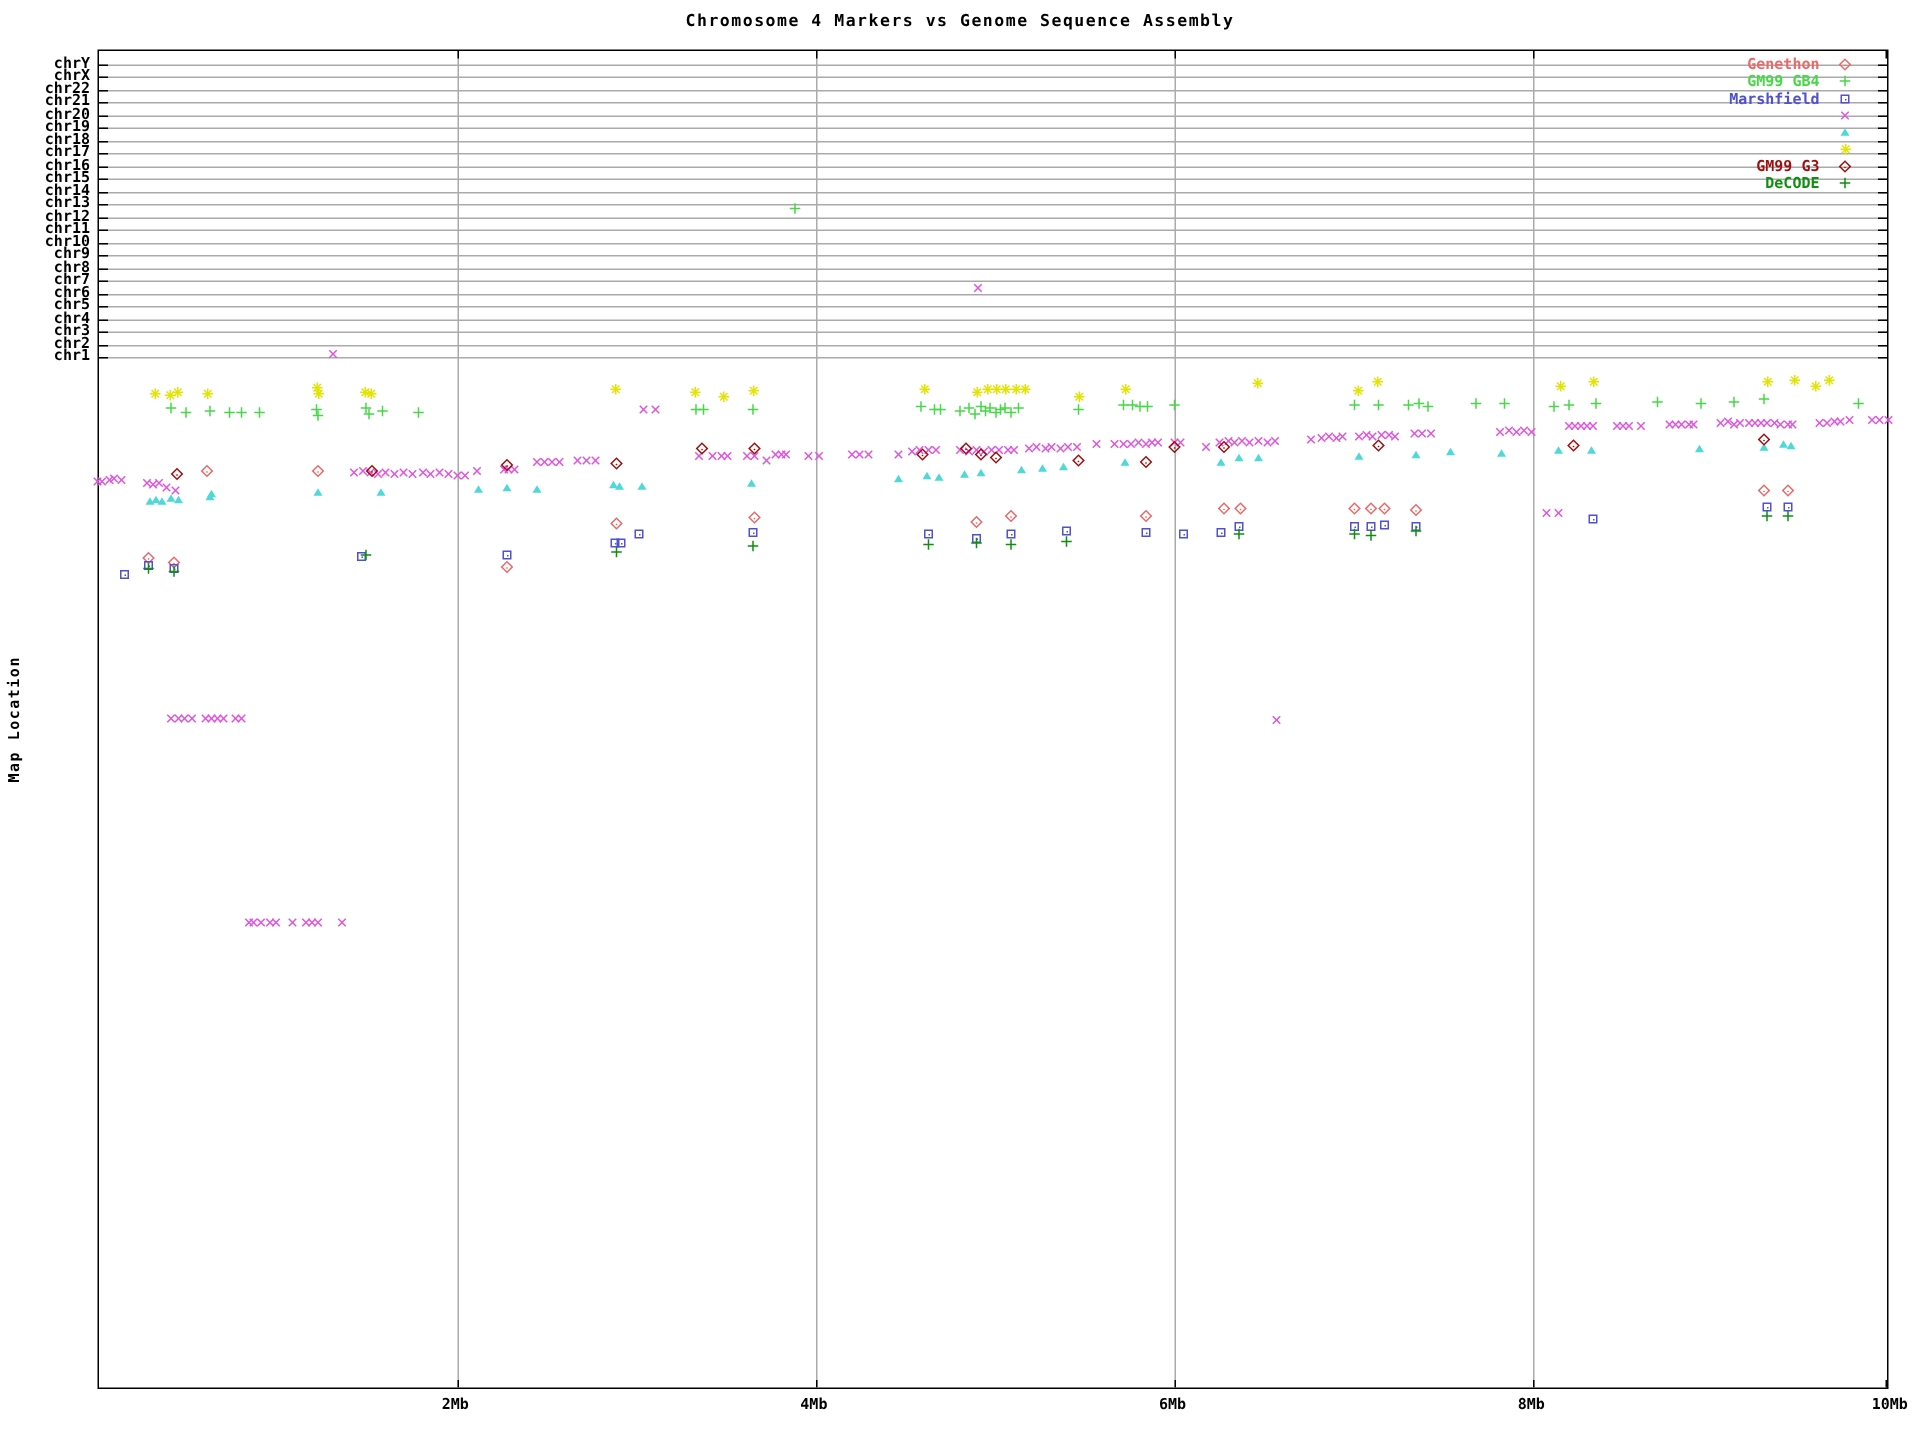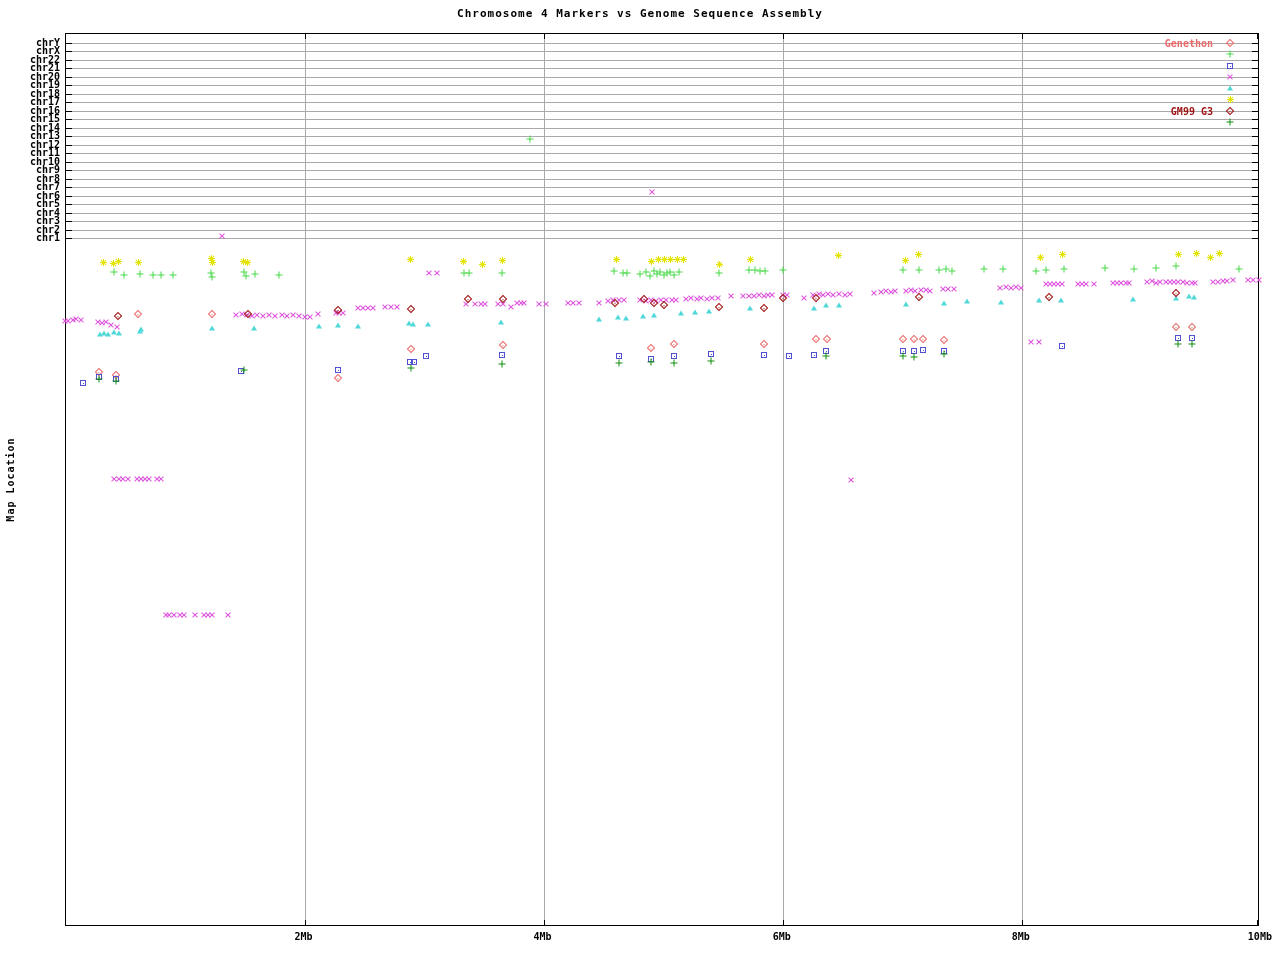--- a/index.html
+++ b/index.html
@@ -1458,23 +1458,29 @@
         <div class="bar-v"></div>
       </div>
       <div class="pt plus" style="color: rgb(14, 143, 14); left: 1125.56px; top: 310px;">
         <div class="bar-h"></div>
         <div class="bar-v"></div>
       </div>
       <div class="lgrow" style="top: 4px; left: 0px; width: 1147px;">
         <div class="lglab" style="color: rgb(233, 106, 106);">Genethon</div>
       </div>
       <div class="pt dia" style="color: rgb(233, 106, 106); left: 1164px; top: 9px;"></div>
+      <div class="lgrow" style="top: 15.3px; left: 0px; width: 1147px;">
+        <div class="lglab" style="color: rgb(70, 216, 70);">GM99 GB4</div>
+      </div>
       <div class="pt plus" style="color: rgb(70, 216, 70); left: 1164px; top: 20.3px;">
         <div class="bar-h"></div>
         <div class="bar-v"></div>
+      </div>
+      <div class="lgrow" style="top: 26.6px; left: 0px; width: 1147px;">
+        <div class="lglab" style="color: rgb(80, 80, 208);">Marshfield</div>
       </div>
       <div class="pt sq" style="color: rgb(80, 80, 208); left: 1164px; top: 31.6px;"></div>
       <div class="pt cross" style="color: rgb(221, 85, 221); left: 1164px; top: 42.9px;">
         <div class="bar-h"></div>
         <div class="bar-v"></div>
       </div>
       <div class="pt tri" style="color: rgb(79, 216, 216); left: 1164px; top: 54.2px;"></div>
       <div class="pt" style="color: rgb(227, 227, 0); left: 1164px; top: 65.5px;">
         <div class="pt plus" style="left: 50%; top: 50%;">
           <div class="bar-h"></div>
@@ -1482,20 +1488,23 @@
         </div>
         <div class="pt cross" style="left: 50%; top: 50%;">
           <div class="bar-h"></div>
           <div class="bar-v"></div>
         </div>
       </div>
       <div class="lgrow" style="top: 71.8px; left: 0px; width: 1147px;">
         <div class="lglab" style="color: rgb(158, 16, 16);">GM99 G3</div>
       </div>
       <div class="pt dia" style="color: rgb(158, 16, 16); left: 1164px; top: 76.8px;"></div>
+      <div class="lgrow" style="top: 83.1px; left: 0px; width: 1147px;">
+        <div class="lglab" style="color: rgb(14, 143, 14);">DeCODE</div>
+      </div>
       <div class="pt plus" style="color: rgb(14, 143, 14); left: 1164px; top: 88.1px;">
         <div class="bar-h"></div>
         <div class="bar-v"></div>
       </div>
     </div>
   <div id="yticks">
       <div class="ylab" style="top: 38px;">chrY</div>
       <div class="ylab" style="top: 46.478px;">chrX</div>
       <div class="ylab" style="top: 54.956px;">chr22</div>
       <div class="ylab" style="top: 63.434px;">chr21</div>

